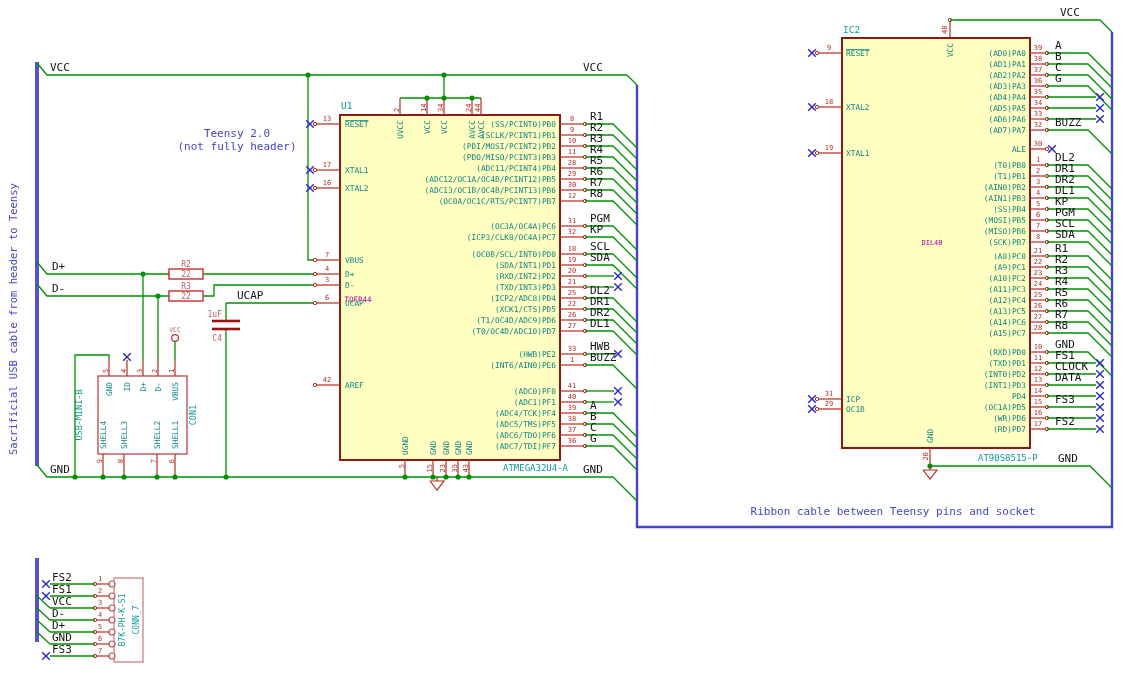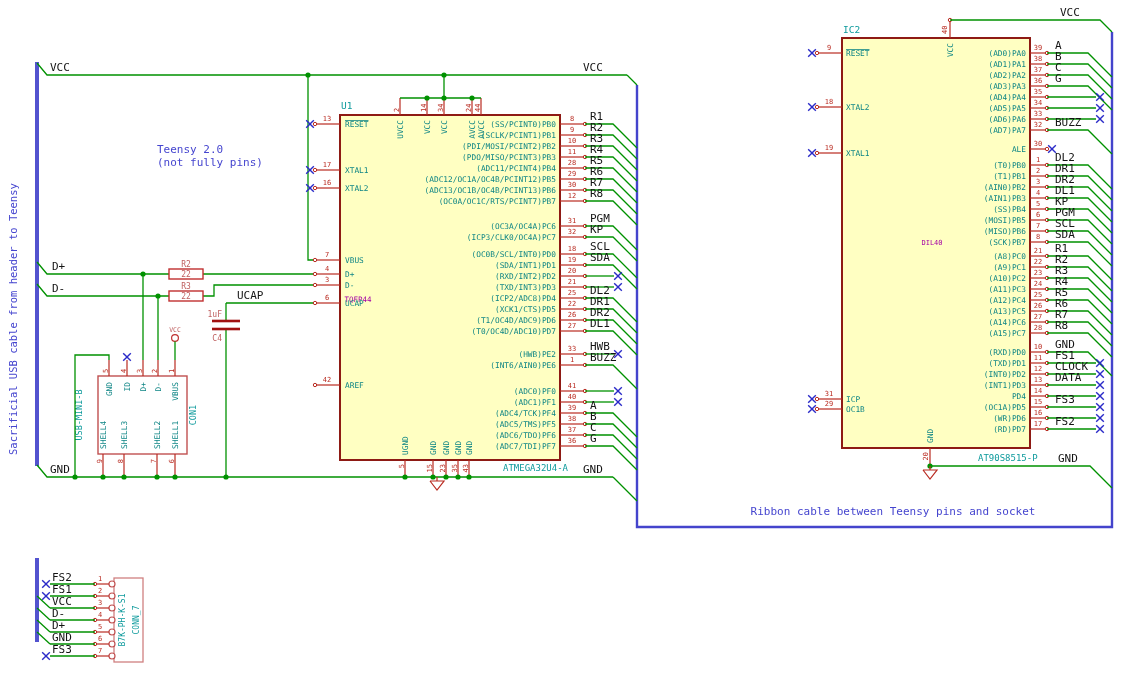--- a/index.html
+++ b/index.html
@@ -2,21 +2,21 @@
 <html><head>
 <meta charset="utf-8">
 <style>
   html,body{margin:0;padding:0;background:#ffffff;}
   #stage{position:relative;width:1131px;height:690px;background:#fff;overflow:hidden;
          font-family:"DejaVu Sans Mono", monospace;}
   #sch{position:absolute;left:0;top:0;}
   text{font-family:"DejaVu Sans Mono", monospace;}
   .note{position:absolute;color:#4545cf;font-size:11px;line-height:13px;
         font-family:"DejaVu Sans Mono", monospace;}
-  #note-teensy{left:157px;top:143px;width:160px;text-align:left;}
+  #note-teensy{left:157px;top:127px;width:160px;text-align:center;}
   #note-ribbon{left:643px;top:505px;width:500px;text-align:center;}
   #note-cable{left:7px;top:455px;transform-origin:0 0;transform:rotate(-90deg);
               white-space:nowrap;font-size:10.5px;}
   .ovl{text-decoration:overline;}
 </style>
 </head>
 <body>
 
 <div id="stage">
   <svg id="sch" width="1131" height="690" viewBox="0 0 1131 690">
@@ -658,17 +658,17 @@
       <line x1="95" y1="656" x2="109" y2="656" stroke="#b92b21" stroke-width="1.2"></line>
       <circle cx="95" cy="656" r="1.7" fill="#fff" stroke="#b92b21" stroke-width="1"></circle>
       <text x="100" y="653" font-size="7" fill="#b92b21" text-anchor="middle">7</text>
       <line x1="50" y1="656" x2="95" y2="656" stroke="#009100" stroke-width="1.3"></line>
       <text x="52" y="653" font-size="11" fill="#141414" text-anchor="start">FS3</text>
       <line x1="42.2" y1="652.2" x2="49.8" y2="659.8" stroke="#2a2ac8" stroke-width="1.4"></line>
       <line x1="42.2" y1="659.8" x2="49.8" y2="652.2" stroke="#2a2ac8" stroke-width="1.4"></line>
     </svg>
   <div class="note" id="note-teensy">
     <div>Teensy 2.0</div>
-    <div>(not fully pins)</div>
+    <div>(not fully header)</div>
   </div>
   <div class="note" id="note-ribbon">Ribbon cable between Teensy pins and socket</div>
   <div class="note" id="note-cable">Sacrificial USB cable from header to Teensy</div>
 </div>
 
 </body></html>

